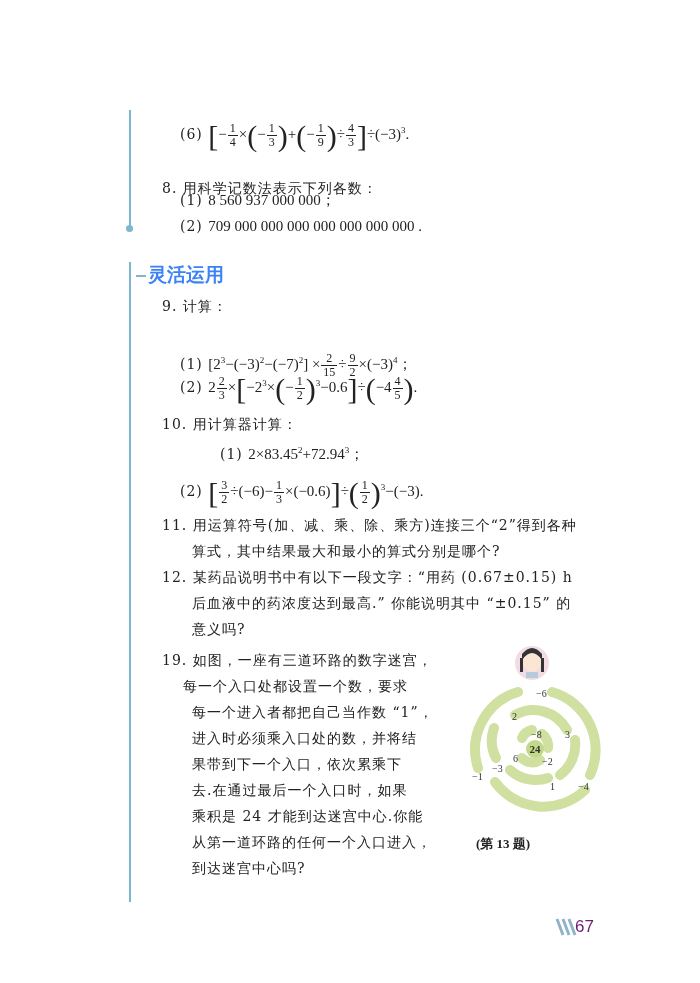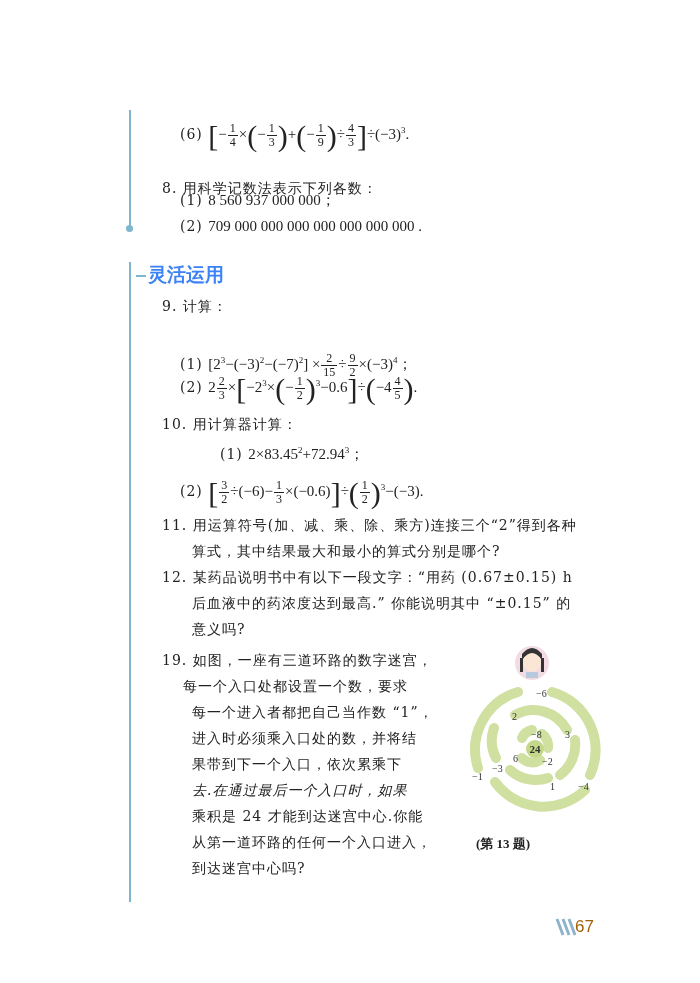--- a/index.html
+++ b/index.html
@@ -8,21 +8,21 @@
   .dot{position:absolute;left:126px;width:7px;height:7px;border-radius:50%;background:#7fb6cf;}
   .line{position:absolute;font-size:14px;white-space:nowrap;letter-spacing:1px;line-height:20px;}
   .math{font-family:"Liberation Serif","DejaVu Serif",serif;font-size:15px;letter-spacing:0;}
   .frac{display:inline-block;vertical-align:middle;text-align:center;font-size:12px;line-height:13px;margin:0 1px;}
   .frac .n{display:block;border-bottom:1px solid #222;padding:0 2px;}
   .frac .d{display:block;padding:0 2px;}
   sup{font-size:9px;}
   .big{font-size:30px;font-weight:100;vertical-align:middle;line-height:20px;}
   .sec-head{position:absolute;left:136px;top:262px;font-family:Liberation Sans, sans-serif;font-weight:bold;font-size:19px;color:#3b82f6;}
   .sec-head .tick{display:inline-block;width:10px;height:2px;background:#7fb6cf;vertical-align:middle;margin-right:2px;}
-  .pagenum{position:absolute;left:575px;top:917px;font-family:"Liberation Sans",sans-serif;font-size:17px;color:#a16207;}
+  .pagenum{position:absolute;left:575px;top:917px;font-family:"Liberation Sans",sans-serif;font-size:17px;color:#701a75;}
   .slashes{position:absolute;left:555px;top:917px;width:24px;height:20px;}
   .caption{position:absolute;left:476px;top:835px;font-family:Liberation Serif, serif;font-weight:bold;font-size:13px;}
   .maze{position:absolute;left:460px;top:640px;width:150px;height:180px;}
 </style>
 </head>
 <body>
 
 <div class="vline" style="top:110px;height:118px;"></div>
 <div class="dot" style="top:225px;"></div>
 <div class="vline" style="top:262px;height:640px;"></div>
@@ -89,21 +89,21 @@
 <div class="line" style="left:192px;top:619px;"><span>意义吗?</span></div>
 
 <div class="line" style="left:162px;top:650px;">
   <span>19.</span>
   <span>如图，一座有三道环路的数字迷宫，</span>
 </div>
 <div class="line" style="left:183px;top:676px;"><span>每一个入口处都设置一个数，要求</span></div>
 <div class="line" style="left:192px;top:702px;"><span>每一个进入者都把自己当作数 “1”，</span></div>
 <div class="line" style="left:192px;top:728px;"><span>进入时必须乘入口处的数，并将结</span></div>
 <div class="line" style="left:192px;top:754px;"><span>果带到下一个入口，依次累乘下</span></div>
-<div class="line" style="left:192px;top:780px;font-style:italic;"><span>去.在通过最后一个入口时，如果</span></div>
+<div class="line" style="left:192px;top:780px;"><span>去.在通过最后一个入口时，如果</span></div>
 <div class="line" style="left:192px;top:806px;"><span>乘积是 24 才能到达迷宫中心.你能</span></div>
 <div class="line" style="left:192px;top:832px;"><span>从第一道环路的任何一个入口进入，</span></div>
 <div class="line" style="left:192px;top:858px;"><span>到达迷宫中心吗?</span></div>
 
 <svg class="maze" viewBox="0 0 150 180">
   <g>
     <circle cx="72" cy="23" r="17" fill="#f3dbe3"></circle>
     <ellipse cx="72" cy="22" rx="9" ry="10" fill="#fbe6d6"></ellipse>
     <path d="M62 20 Q72 6 82 20 L82 14 Q72 2 62 14 Z" fill="#333"></path>
     <rect x="60" y="18" width="3" height="14" fill="#333"></rect>

